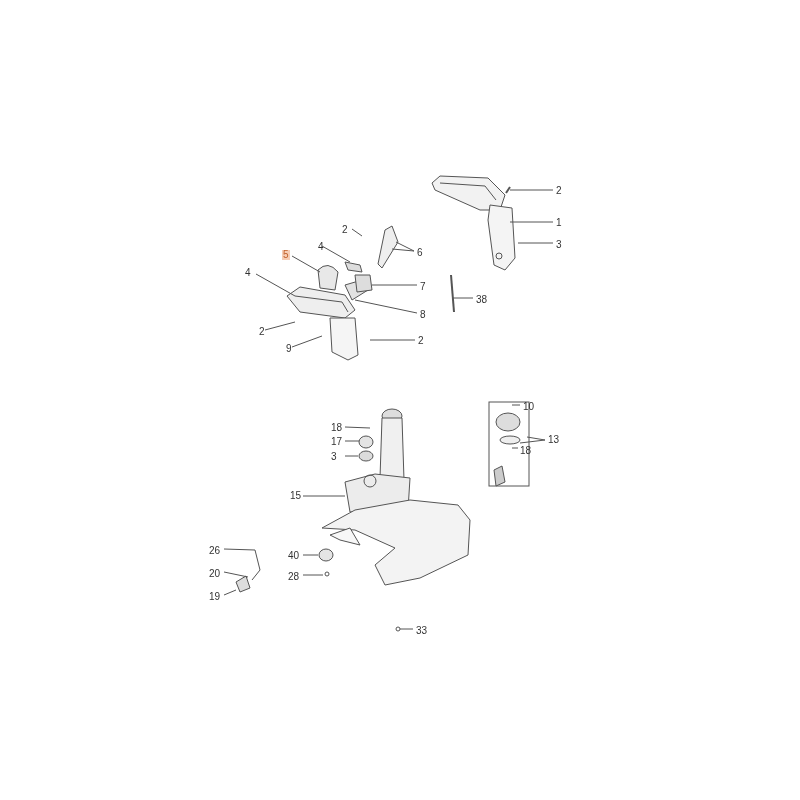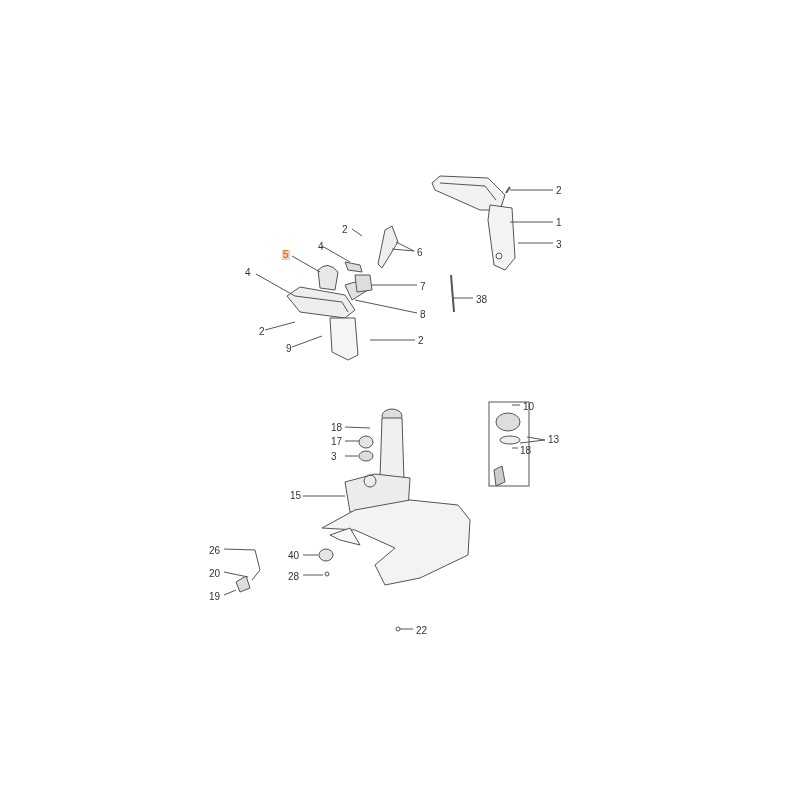--- a/index.html
+++ b/index.html
@@ -106,14 +106,14 @@
 <span class="lbl" style="left:520px;top:446px">18</span>
 <span class="lbl" style="left:331px;top:423px">18</span>
 <span class="lbl" style="left:331px;top:437px">17</span>
 <span class="lbl" style="left:331px;top:452px">3</span>
 <span class="lbl" style="left:290px;top:491px">15</span>
 <span class="lbl" style="left:209px;top:546px">26</span>
 <span class="lbl" style="left:288px;top:551px">40</span>
 <span class="lbl" style="left:209px;top:569px">20</span>
 <span class="lbl" style="left:288px;top:572px">28</span>
 <span class="lbl" style="left:209px;top:592px">19</span>
-<span class="lbl" style="left:416px;top:626px">22</span>
+<span class="lbl" style="left:416px;top:626px">33</span>
 </div>
 
 </body></html>

